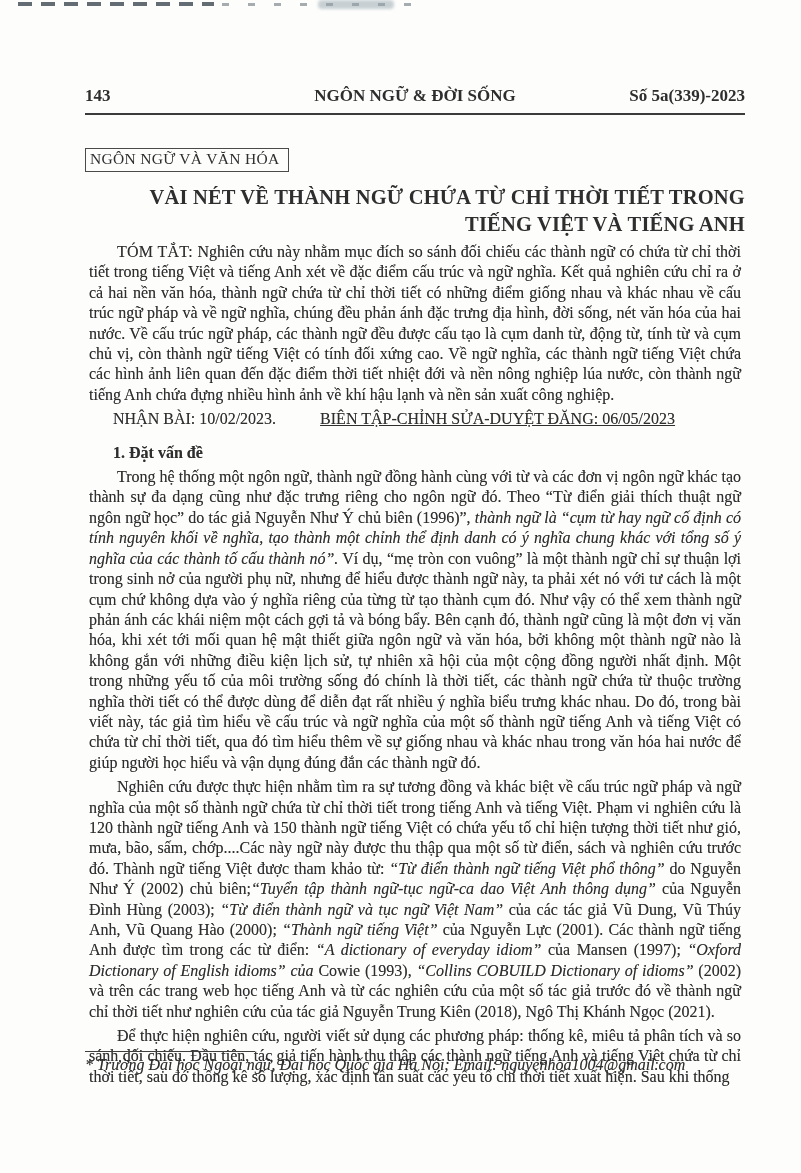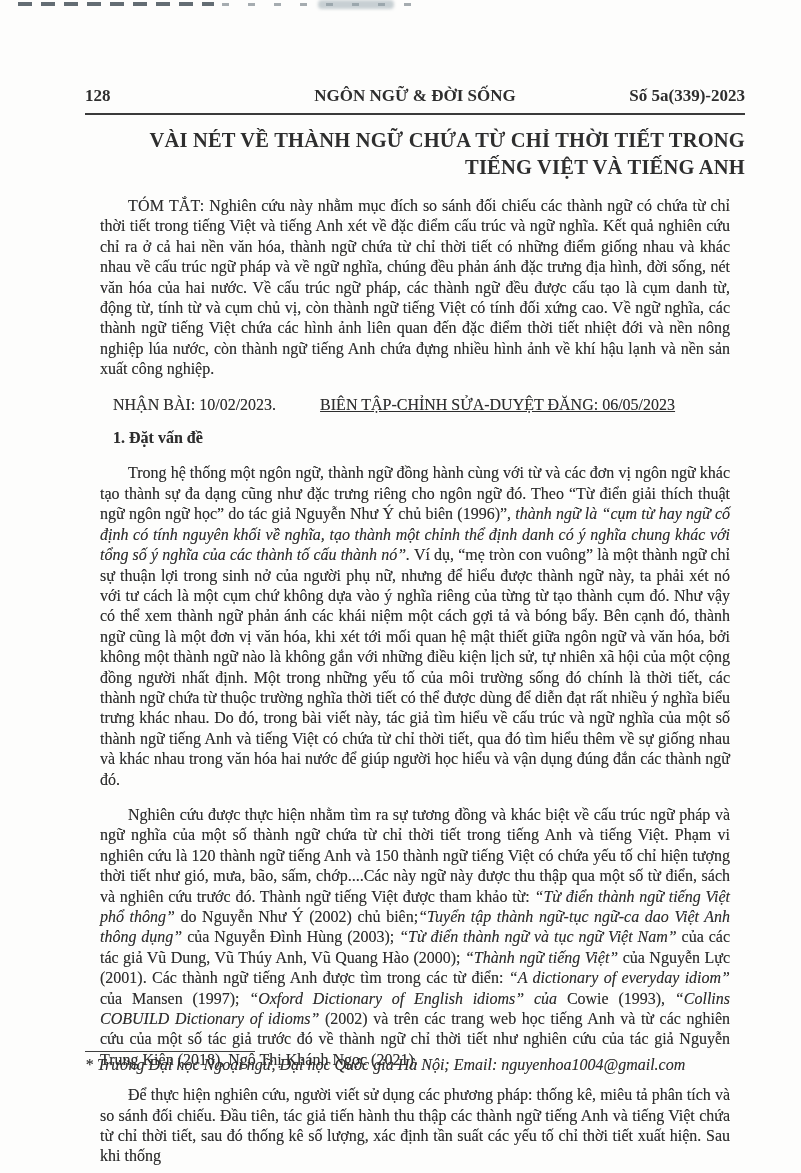--- a/index.html
+++ b/index.html
@@ -49,21 +49,21 @@
     margin: 12px 0 0 0; text-align: right;
     font-size: 20.5px; font-weight: bold; line-height: 27px;
     letter-spacing: .2px;
   }
   .article-author {
     margin: 1px 0 3px 0; text-align: center;
     font-size: 15.5px; font-weight: bold; letter-spacing: .3px;
   }
 
   .par {
-    margin: 15px; font-size: 16px; line-height: 20.4px;
+    margin: 4px; font-size: 16px; line-height: 20.4px;
     text-align: justify; text-indent: 28px;
     text-shadow: 0 0 .5px rgba(40,40,40,.45);
   }
   .it { font-style: italic; }
   .lbl { letter-spacing: .2px; }
 
   .dates { margin: 0; font-size: 16px; line-height: 20.4px; text-shadow: 0 0 .5px rgba(40,40,40,.45); }
   .dates .received { margin-left: 28px; }
   .dates .edited { margin-left: 44px; text-decoration: underline; }
 
@@ -85,25 +85,26 @@
 
 <div class="page" data-name="scanned-journal-page">
 
   <div class="artifact-dashes" data-name="scan-artifact-dashes"></div>
   <div class="artifact-dots" data-name="scan-artifact-dots"></div>
   <div class="artifact-smudge" data-name="scan-artifact-smudge"></div>
 
   <div class="content" data-name="page-content">
 
     <div class="journal-header" data-name="journal-header">
-      <span class="left" data-name="page-number">128</span>
+      <span class="left" data-name="page-number">143</span>
       <span class="mid" data-name="journal-title">NGÔN NGỮ &amp; ĐỜI SỐNG</span>
       <span class="right" data-name="issue-number">Số 5a(339)-2023</span>
     </div>
 
+    <div class="rubric-box" data-name="rubric-label">NGÔN NGỮ VÀ VĂN HÓA</div>
 
     <h1 class="article-title" data-name="article-title">VÀI NÉT VỀ THÀNH NGỮ CHỨA TỪ CHỈ THỜI TIẾT TRONG TIẾNG VIỆT VÀ TIẾNG ANH</h1>
 
     <p class="par" data-name="abstract-paragraph"><span class="lbl" data-name="abstract-label">TÓM TẮT:</span> <span data-name="abstract-text">Nghiên cứu này nhằm mục đích so sánh đối chiếu các thành ngữ có chứa từ chỉ thời tiết trong tiếng Việt và tiếng Anh xét về đặc điểm cấu trúc và ngữ nghĩa. Kết quả nghiên cứu chỉ ra ở cả hai nền văn hóa, thành ngữ chứa từ chỉ thời tiết có những điểm giống nhau và khác nhau về cấu trúc ngữ pháp và về ngữ nghĩa, chúng đều phản ánh đặc trưng địa hình, đời sống, nét văn hóa của hai nước. Về cấu trúc ngữ pháp, các thành ngữ đều được cấu tạo là cụm danh từ, động từ, tính từ và cụm chủ vị, còn thành ngữ tiếng Việt có tính đối xứng cao. Về ngữ nghĩa, các thành ngữ tiếng Việt chứa các hình ảnh liên quan đến đặc điểm thời tiết nhiệt đới và nền nông nghiệp lúa nước, còn thành ngữ tiếng Anh chứa đựng nhiều hình ảnh về khí hậu lạnh và nền sản xuất công nghiệp.</span></p>
 
 
     <p class="dates" data-name="dates-line"><span class="received" data-name="received-date">NHẬN BÀI: 10/02/2023.</span><span class="edited" data-name="edited-approved-date">BIÊN TẬP-CHỈNH SỬA-DUYỆT ĐĂNG: 06/05/2023</span></p>
 
     <div data-name="article-sections">
         <h3 class="sec-h" data-name="section-heading">1. Đặt vấn đề</h3>

